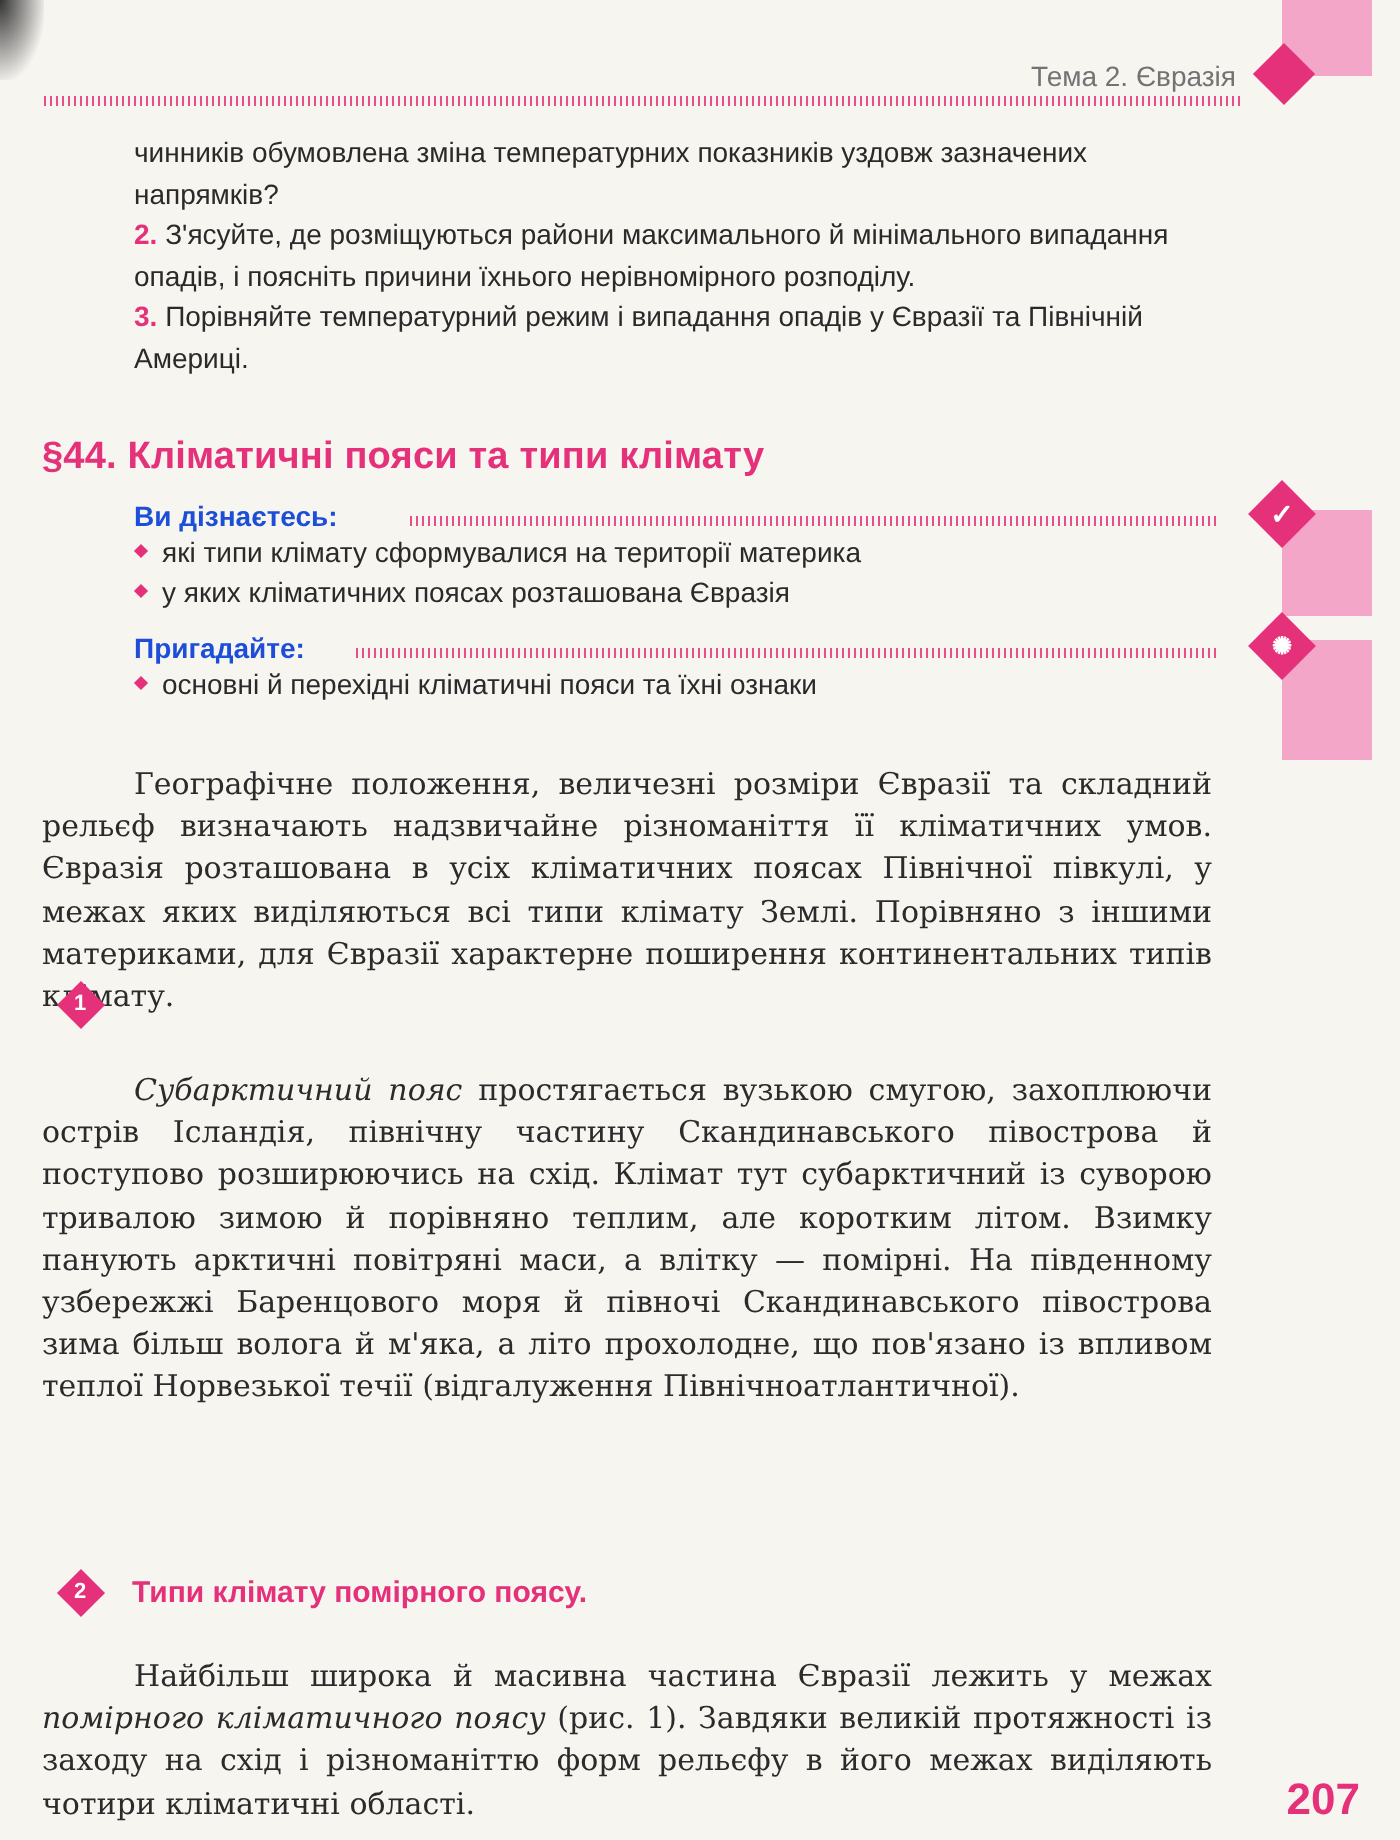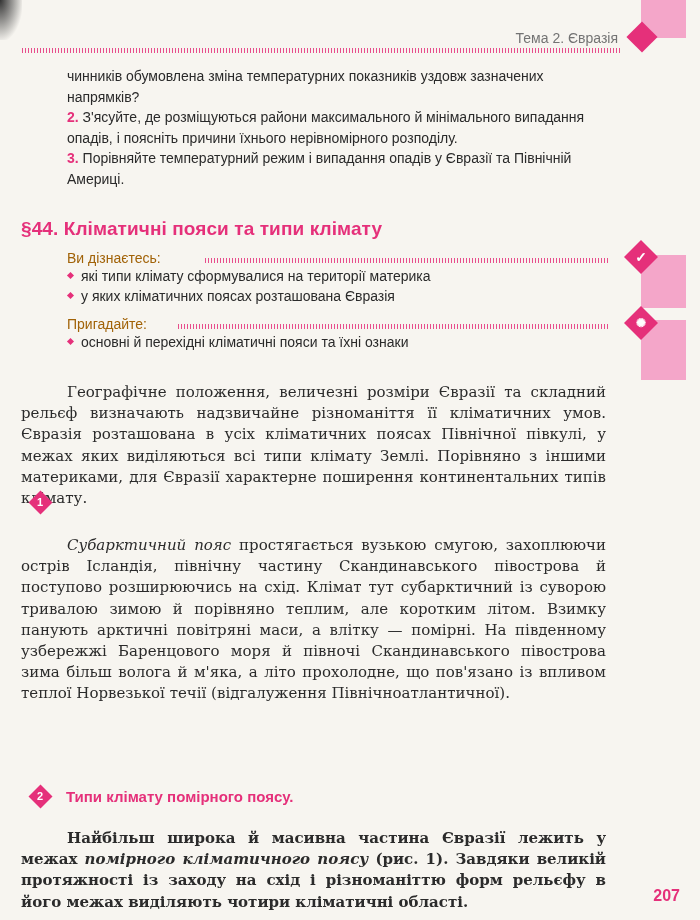--- a/index.html
+++ b/index.html
@@ -43,21 +43,21 @@
     position: absolute; left: 67px; width: 545px;
     font-size: 14px; line-height: 20.5px; color: #2a2a2a;
   }
   .q-num { color: #e5307a; font-weight: bold; }
   .section-title {
     position: absolute; left: 21px; top: 218px;
     font-size: 19px; font-weight: bold; color: #e5307a;
     letter-spacing: 0.1px;
   }
   .subhead {
-    position: absolute; left: 67px; font-size: 14px; font-weight: normal; color: #a16207;
+    position: absolute; left: 67px; font-size: 14px; font-weight: bold; color: #1d4ed8;
   }
   .bullet-list {
     position: absolute; left: 67px; margin: 0; padding: 0; list-style: none;
     font-size: 14px; line-height: 20px; color: #2a2a2a;
   }
   .bullet-list li { position: relative; padding-left: 14px; }
   .bullet-list li::before {
     content: ""; position: absolute; left: 1px; top: 7px; width: 5px; height: 5px;
     background: #e5307a; transform: rotate(45deg);
   }
@@ -81,21 +81,21 @@
     position: absolute; width: 17px; height: 17px; background: #e5307a; transform: rotate(45deg);
   }
   .subsection .num-diamond .n {
     position: relative; color: #fff; font-size: 11px; font-weight: bold;
   }
   .subsection .title {
     font-size: 15px; font-weight: bold; color: #e5307a;
   }
   .page-number {
     position: absolute; right: 20px; top: 887px;
-    font-size: 16px; font-weight: bold; color: #e5307a;
+    font-size: 22px; font-weight: bold; color: #e5307a;
   }
 </style>
 </head>
 <body>
 
 <div class="shadow-left"></div>
 
 <div class="pink-tab" style="left:641px; top:0; width:45px; height:38px;"></div>
 <div class="diamond" style="left:631px; top:26px; width:22px; height:22px;"></div>
 
@@ -153,17 +153,17 @@
   <p><em>Субарктичний пояс</em><span> простягається вузькою смугою, захоплюючи острів Ісландія, північну частину Скандинавського півострова й поступово розширюючись на схід. Клімат тут субарктичний із суворою тривалою зимою й порівняно теплим, але коротким літом. Взимку панують арктичні повітряні маси, а влітку — помірні. На південному узбережжі Баренцового моря й півночі Скандинавського півострова зима більш волога й м'яка, а літо прохолодне, що пов'язано із впливом теплої Норвезької течії (відгалуження Північноатлантичної).</span></p>
 </div>
 
 <div class="subsection" style="top:784px;">
   <div class="num-diamond">
     <div class="dm"></div>
       <span class="n">2</span>
   </div>
   <span class="title">Типи клімату помірного поясу.</span>
 </div>
-<div class="body-text" style="top:805px;font-weight:bold;">
+<div class="body-text" style="top:805px;">
   <p><span>Найбільш широка й масивна частина Євразії лежить у межах </span><em>помірного кліматичного поясу</em><span> (рис. 1). Завдяки великій протяжності із заходу на схід і різноманіттю форм рельєфу в його межах виділяють чотири кліматичні області.</span></p>
 </div>
 
 <div class="page-number">207</div>
 
 </body></html>

